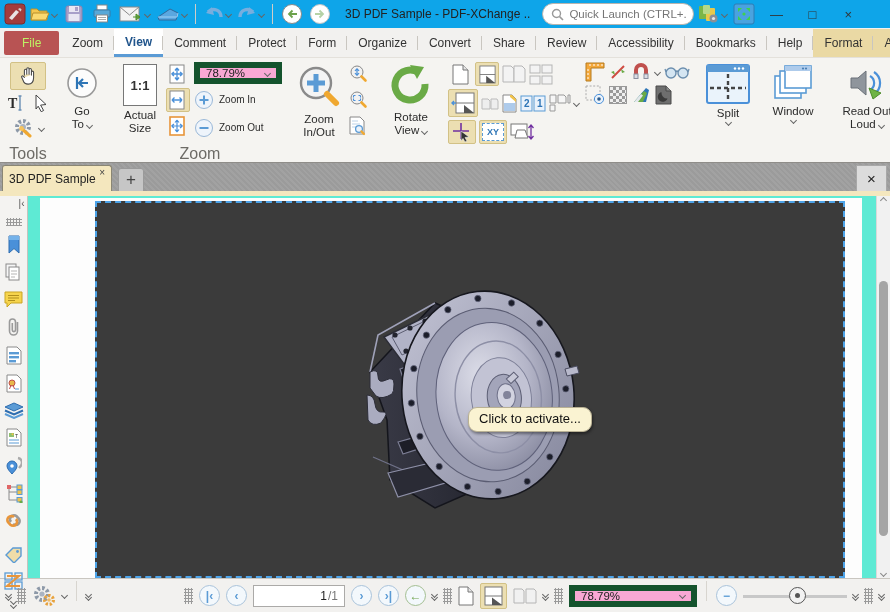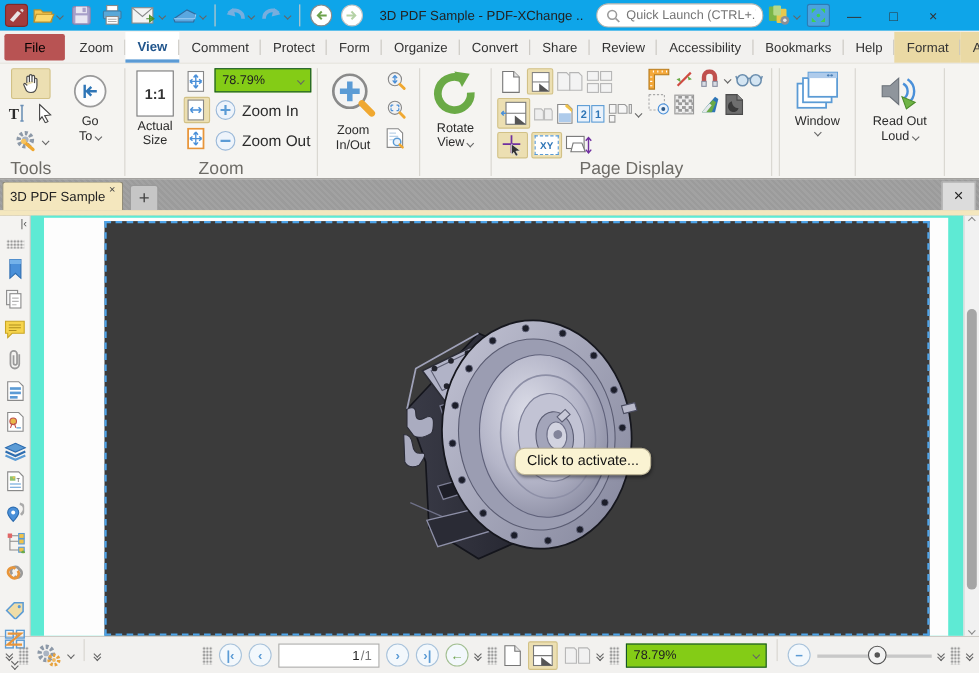--- a/index.html
+++ b/index.html
@@ -28,39 +28,39 @@
   .ql{width:152px;height:22px;border:1px solid #b8b5af;border-radius:11px;background:#fff;
       display:flex;align-items:center;padding:0 8px;gap:5px}
   .ql input{border:none;outline:none;width:118px;font-size:11.5px;color:#888;
       font-family:"Liberation Sans",sans-serif;background:transparent}
   .win-btn{width:34px;height:24px;display:flex;align-items:center;justify-content:center;
       font-size:13px;color:#333}
 
   
   .tabsrow{height:30px;display:flex;align-items:flex-end;background:#f2f1ef;padding:0 2px;
       border-bottom:1px solid #e4e1db}
-  .ftab{height:24px;margin:0 2px 2px 2px;padding:12px 18px;background:#b85353;color:#000000;
+  .ftab{height:24px;margin:0 2px 2px 2px;padding:12px 18px;background:#b85353;color:#bef264;
       display:flex;align-items:center;border-radius:2px}
   .rtab{height:28px;padding:0 11px;display:flex;align-items:center;color:#333;position:relative}
   .rtab:not(:last-child)::after{content:"";position:absolute;right:0;top:7px;height:14px;width:1px;background:#c9c6c0}
   .rtab.active{background:#fff;color:#21558c;border-bottom:3px solid #5b9bd5;font-weight:bold}
   .rtab.ctx{background:#ead9a4}
 
   
   .ribbon{height:105px;background:#f5f4f1;border-bottom:1px solid #8f8d89;
       display:flex;align-items:stretch;padding:2px 2px 0 2px}
   .rgroup{display:flex;flex-direction:column;flex:none}
   .rg-body{flex:1;display:flex;align-items:flex-start;padding:2px}
   .rg-label{height:16px;font-size:16px;color:#6d6b66;text-align:center;display:flex;
       align-items:center;justify-content:center;gap:2px}
   .bigbtn{display:flex;flex-direction:column;align-items:center;width:56px;padding:2px 0;border-radius:2px}
   .bigbtn .lbl{font-size:11.5px;line-height:13px;text-align:center;color:#2b2b2b;margin-top:3px}
   .smbtn{width:24px;height:24px;display:flex;align-items:center;justify-content:center;border-radius:2px}
-  .zoomline{display:flex;align-items:center;gap:5px;height:25px;font-size:14px;color:#2b2b2b}
-  .combo{height:22px;background:#84cc16;border:1px solid #14532d;display:flex;align-items:center;
+  .zoomline{display:flex;align-items:center;gap:5px;height:25px;font-size:10px;color:#2b2b2b}
+  .combo{height:22px;background:#f9a8d4;border:6px solid #14532d;display:flex;align-items:center;
       justify-content:space-between;padding:0 6px;font-size:11.5px;color:#222}
   .pgico{width:17px;height:21px;position:relative;flex:none}
 
   
   .doctabs{height:33px;background:#9b9b9b;position:relative;
      background-image:repeating-linear-gradient(45deg,rgba(255,255,255,.07) 0 2px,transparent 2px 4px)}
   .dt-strip{position:absolute;left:0;right:0;bottom:0;height:5px;background:#f4e7be}
   .dtab{position:absolute;left:2px;top:2px;height:26px;width:110px;background:#f4e7be;
      border:1px solid #8a8674;border-bottom:none;border-radius:3px 3px 0 0;
      display:flex;align-items:center;padding:0 6px;font-size:12px;color:#222}
@@ -592,24 +592,41 @@
           <span class="ico">
               <svg width="17" height="20" viewBox="0 0 17 20">
                 <path d="M1 1h10l5 5v13H1z" fill="#6e6e6e" stroke="#4a4a4a"></path>
                 <path d="M11 1v5h5" fill="#8a8a8a" stroke="#4a4a4a"></path>
                 <path d="M12.5 13.5A5 5 0 116.5 7a5.8 5.8 0 006 6.5z" fill="#3a3a3a"></path>
               </svg>
             </span>
         </div>
       </div>
     </div>
-    <div class="rg-label">Page Display</div>
   </div>
   <div class="vsep"></div>
 
+  <div class="rgroup" style="width:56px">
+    <div class="rg-body" style="justify-content:center">
+      <div class="bigbtn">
+        <span class="ico">
+          <svg width="44" height="40" viewBox="0 0 44 40">
+              <rect x="1" y="1" width="42" height="38" rx="2" fill="#eaf3fb" stroke="#4a90d9" stroke-width="2"></rect>
+              <rect x="1" y="1" width="42" height="7" fill="#5b9bd5"></rect>
+              <circle cx="33" cy="4.5" r="1.2" fill="#fff"></circle>
+              <circle cx="37" cy="4.5" r="1.2" fill="#fff"></circle>
+              <circle cx="29" cy="4.5" r="1.2" fill="#fff"></circle>
+              <path d="M4 24h36M22 10v27" stroke="#444" stroke-width="2.4" stroke-dasharray="4 3"></path>
+            </svg>
+        </span>
+        <div class="lbl">Split</div>
+        <span class="chv"></span>
+      </div>
+    </div>
+  </div>
   <div class="vsep"></div>
 
   <div class="rgroup" style="width:62px">
     <div class="rg-body" style="justify-content:center">
       <div class="bigbtn">
         <span class="ico">
           <svg width="42" height="38" viewBox="0 0 42 38">
               <rect x="3" y="12" width="26" height="22" fill="#fff" stroke="#5b9bd5" stroke-width="1.6"></rect>
               <rect x="8" y="7" width="26" height="22" fill="#fff" stroke="#5b9bd5" stroke-width="1.6"></rect>
               <rect x="13" y="2" width="26" height="22" fill="#fff" stroke="#5b9bd5" stroke-width="1.6"></rect>

